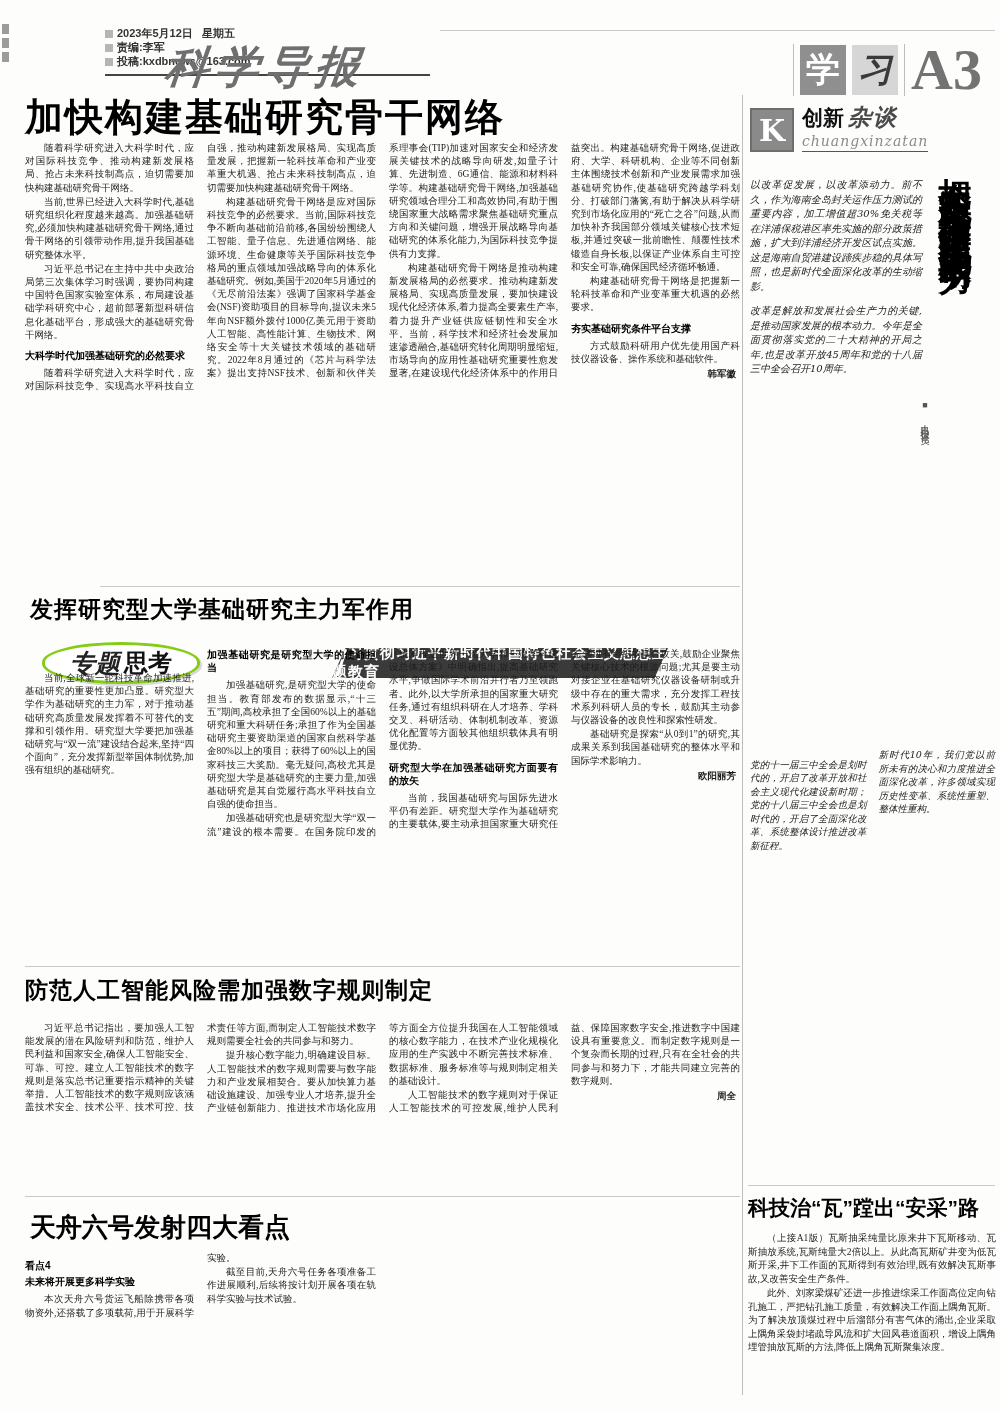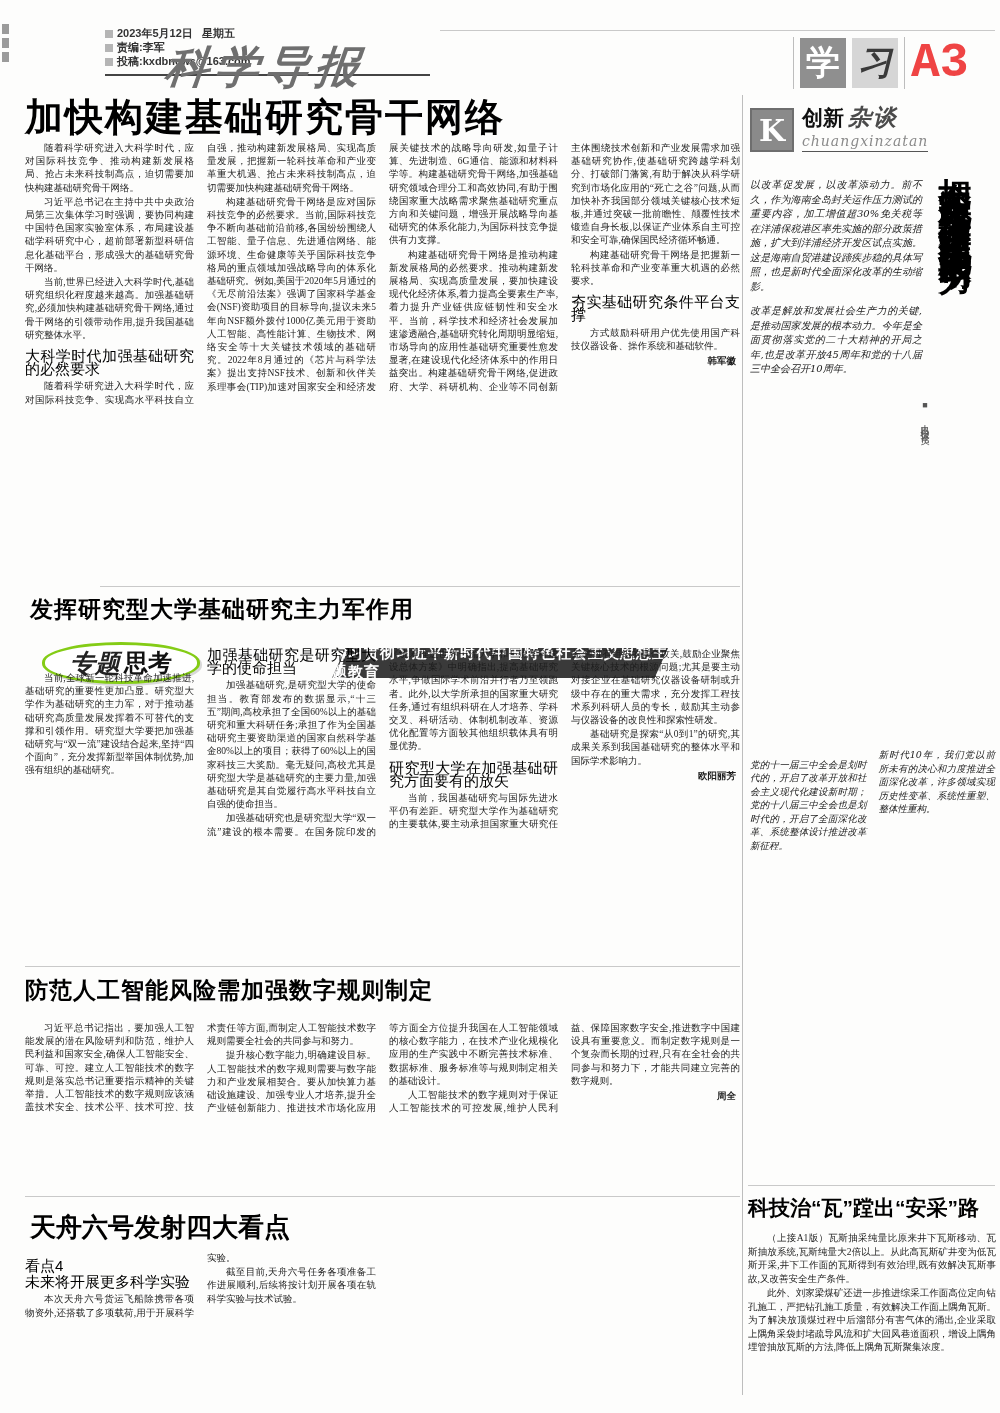--- a/index.html
+++ b/index.html
@@ -7,31 +7,31 @@
   .abs{position:absolute;}
   
   .hmeta{font-family:"Liberation Sans",sans-serif;font-size:11px;color:#333;font-weight:bold;line-height:14px;}
   .hmeta .sq{display:inline-block;width:8px;height:8px;background:#b5b5b5;margin-right:4px;vertical-align:-1px;}
   .hrule{background:#444;height:2px;}
   .thinrule{background:#c9c9c9;height:1px;}
   .masthead{font-family:"DejaVu Serif",serif;font-style:italic;font-weight:bold;font-size:44px;color:#6f6f6f;letter-spacing:6px;transform:skewX(-6deg);}
   .badgebox{width:46px;height:50px;display:flex;align-items:center;justify-content:center;font-size:34px;font-weight:bold;font-family:"Liberation Sans",sans-serif;}
   .b1{background:#8f8f8f;color:#fff;}
   .b2{background:#d6d6d6;color:#3a3a3a;font-family:"DejaVu Serif",serif;font-style:italic;}
-  .pageno{font-family:Liberation Mono, monospace;font-size:48px;font-weight:bold;color:#ef4444;}
+  .pageno{font-family:Liberation Serif, serif;font-size:58px;font-weight:bold;color:#737373;}
   .vbar{width:1px;background:#bdbdbd;}
   
   .headline1{font-family:"Liberation Sans",sans-serif;font-weight:900;font-size:38px;letter-spacing:2px;color:#000;}
   .headline2{font-family:"Liberation Sans",sans-serif;font-weight:900;font-size:23px;letter-spacing:1px;color:#000;}
   .headline3{font-family:"Liberation Sans",sans-serif;font-weight:700;font-size:26px;color:#000;}
   .headline4{font-family:"Liberation Sans",sans-serif;font-weight:900;font-size:21px;color:#000;}
   .cols4{column-count:4;column-gap:13px;font-size:9.5px;line-height:13.2px;text-align:justify;}
   .cols2{column-count:2;column-gap:12px;}
   .cols4 p,.colsk p,.single p{margin:0 0 1px 0;text-indent:2em;}
-  .subhead{font-family:"Liberation Sans",sans-serif;font-weight:normal;font-size:15px;margin:7px 0 5px 0;color:#000;break-after:avoid;}
+  .subhead{font-family:"Liberation Sans",sans-serif;font-weight:bold;font-size:10px;margin:7px 0 5px 0;color:#000;break-after:avoid;}
   .byline{text-align:right;font-weight:bold;font-family:"Liberation Sans",sans-serif;font-size:9.5px;padding-right:4px;}
   .banner{background:#3a3a3a;color:#fff;font-family:"Liberation Sans",sans-serif;font-weight:bold;font-size:15px;letter-spacing:1px;display:flex;align-items:center;justify-content:center;clip-path:polygon(4% 0,100% 0,96% 100%,0 100%);}
   .banner .slash{position:absolute;left:8px;top:2px;width:3px;height:26px;background:#fff;transform:skewX(-18deg);}
   
   .kbox{width:40px;height:40px;background:#8a8a8a;color:#fff;display:flex;align-items:center;justify-content:center;font-family:"DejaVu Serif",serif;font-size:30px;font-weight:bold;border:2px solid #6e6e6e;}
   .sbt1{font-family:"Liberation Sans",sans-serif;font-weight:900;font-size:21px;color:#111;}
   .sbt2{font-family:"DejaVu Serif",serif;font-style:italic;font-weight:bold;font-size:23px;color:#4a4a4a;letter-spacing:2px;}
   .pinyin{font-family:"DejaVu Serif",serif;font-style:italic;font-size:14px;color:#8a8a8a;letter-spacing:1px;}
   .kai{font-family:"DejaVu Serif",serif;font-style:italic;font-size:10px;line-height:14.5px;text-align:justify;color:#222;}
   .vtitle{writing-mode:vertical-rl;font-family:"Liberation Sans",sans-serif;font-weight:900;font-size:33px;letter-spacing:4px;color:#000;}
@@ -68,22 +68,22 @@
   <div class="vbar" style="height:52px;"></div>
   <div class="pageno">A3</div>
 </div>
 
 <div class="abs vbar" style="left:742px;top:95px;height:1300px;"></div>
 
 <div class="abs headline1" style="left:25px;top:92px;width:600px;">加快构建基础研究骨干网络</div>
 
 <div class="abs cols4" style="left:25px;top:142px;width:715px;height:502px;">
   <p>随着科学研究进入大科学时代，应对国际科技竞争、推动构建新发展格局、抢占未来科技制高点，迫切需要加快构建基础研究骨干网络。</p>
+  <p>当前,世界已经进入大科学时代,基础研究组织化程度越来越高。加强基础研究,必须加快构建基础研究骨干网络,通过骨干网络的引领带动作用,提升我国基础研究整体水平。</p>
   <p>习近平总书记在主持中共中央政治局第三次集体学习时强调，要协同构建中国特色国家实验室体系，布局建设基础学科研究中心，超前部署新型科研信息化基础平台，形成强大的基础研究骨干网络。</p>
-  <p>当前,世界已经进入大科学时代,基础研究组织化程度越来越高。加强基础研究,必须加快构建基础研究骨干网络,通过骨干网络的引领带动作用,提升我国基础研究整体水平。</p>
   <div class="subhead">大科学时代加强基础研究的必然要求</div>
   <p>随着科学研究进入大科学时代，应对国际科技竞争、实现高水平科技自立自强，推动构建新发展格局、实现高质量发展，把握新一轮科技革命和产业变革重大机遇、抢占未来科技制高点，迫切需要加快构建基础研究骨干网络。</p>
   <p>构建基础研究骨干网络是应对国际科技竞争的必然要求。当前,国际科技竞争不断向基础前沿前移,各国纷纷围绕人工智能、量子信息、先进通信网络、能源环境、生命健康等关乎国际科技竞争格局的重点领域加强战略导向的体系化基础研究。例如,美国于2020年5月通过的《无尽前沿法案》强调了国家科学基金会(NSF)资助项目的目标导向,提议未来5年向NSF额外拨付1000亿美元用于资助人工智能、高性能计算、生物技术、网络安全等十大关键技术领域的基础研究。2022年8月通过的《芯片与科学法案》提出支持NSF技术、创新和伙伴关系理事会(TIP)加速对国家安全和经济发展关键技术的战略导向研发,如量子计算、先进制造、6G通信、能源和材料科学等。构建基础研究骨干网络,加强基础研究领域合理分工和高效协同,有助于围绕国家重大战略需求聚焦基础研究重点方向和关键问题，增强开展战略导向基础研究的体系化能力,为国际科技竞争提供有力支撑。</p>
   <p>构建基础研究骨干网络是推动构建新发展格局的必然要求。推动构建新发展格局、实现高质量发展，要加快建设现代化经济体系,着力提高全要素生产率,着力提升产业链供应链韧性和安全水平。当前，科学技术和经济社会发展加速渗透融合,基础研究转化周期明显缩短,市场导向的应用性基础研究重要性愈发显著,在建设现代化经济体系中的作用日益突出。构建基础研究骨干网络,促进政府、大学、科研机构、企业等不同创新主体围绕技术创新和产业发展需求加强基础研究协作,使基础研究跨越学科划分、打破部门藩篱,有助于解决从科学研究到市场化应用的“死亡之谷”问题,从而加快补齐我国部分领域关键核心技术短板,并通过突破一批前瞻性、颠覆性技术锻造自身长板,以保证产业体系自主可控和安全可靠,确保国民经济循环畅通。</p>
   <p>构建基础研究骨干网络是把握新一轮科技革命和产业变革重大机遇的必然要求。</p>
   <div class="subhead">夯实基础研究条件平台支撑</div>
   <p>方式鼓励科研用户优先使用国产科技仪器设备、操作系统和基础软件。</p>
   <div class="byline">韩军徽</div>
 </div>
 

